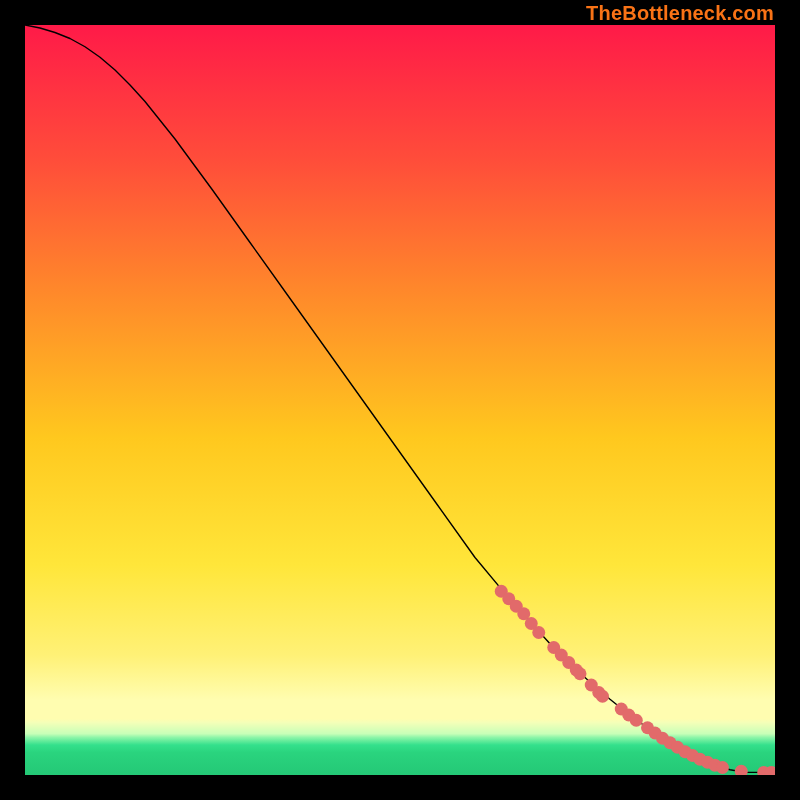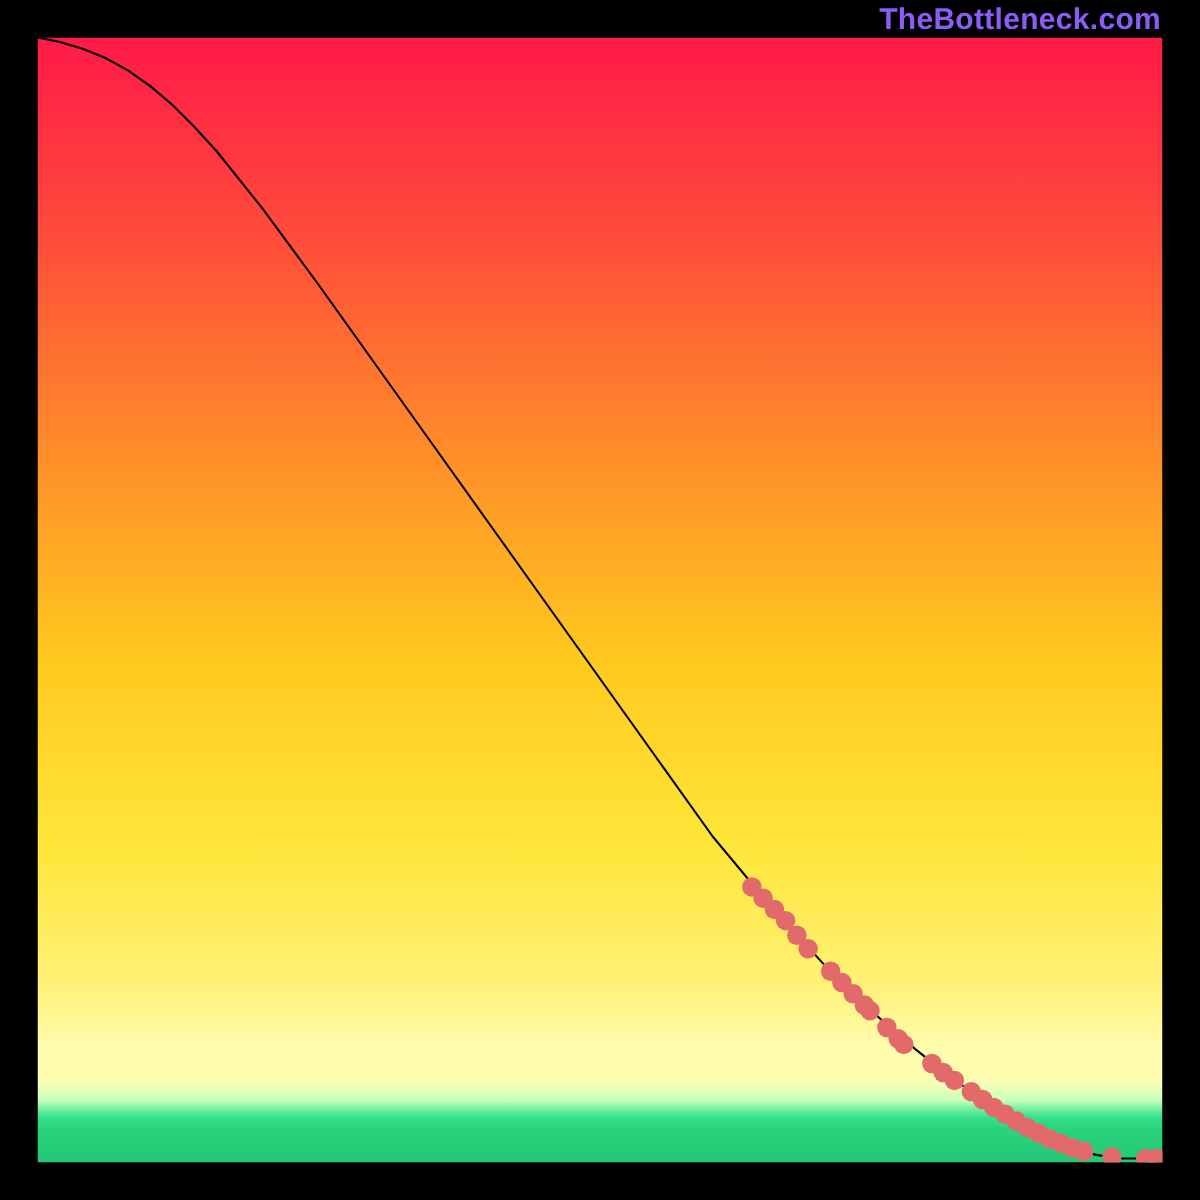--- a/index.html
+++ b/index.html
@@ -17,21 +17,21 @@
     width: 750px;
     height: 750px;
   }
   .watermark {
     position: absolute;
     top: 2px;
     right: 26px;
     font-family: Arial, Helvetica, sans-serif;
     font-size: 20px;
     font-weight: 600;
-    color: #8b5cf6;
+    color: #f97316;
     letter-spacing: 0.2px;
     margin-left: 40px;
   }
   svg { display: block; }
 </style>
 </head>
 <body>
 
 <div class="frame">
   <div class="watermark">TheBottleneck.com</div>

